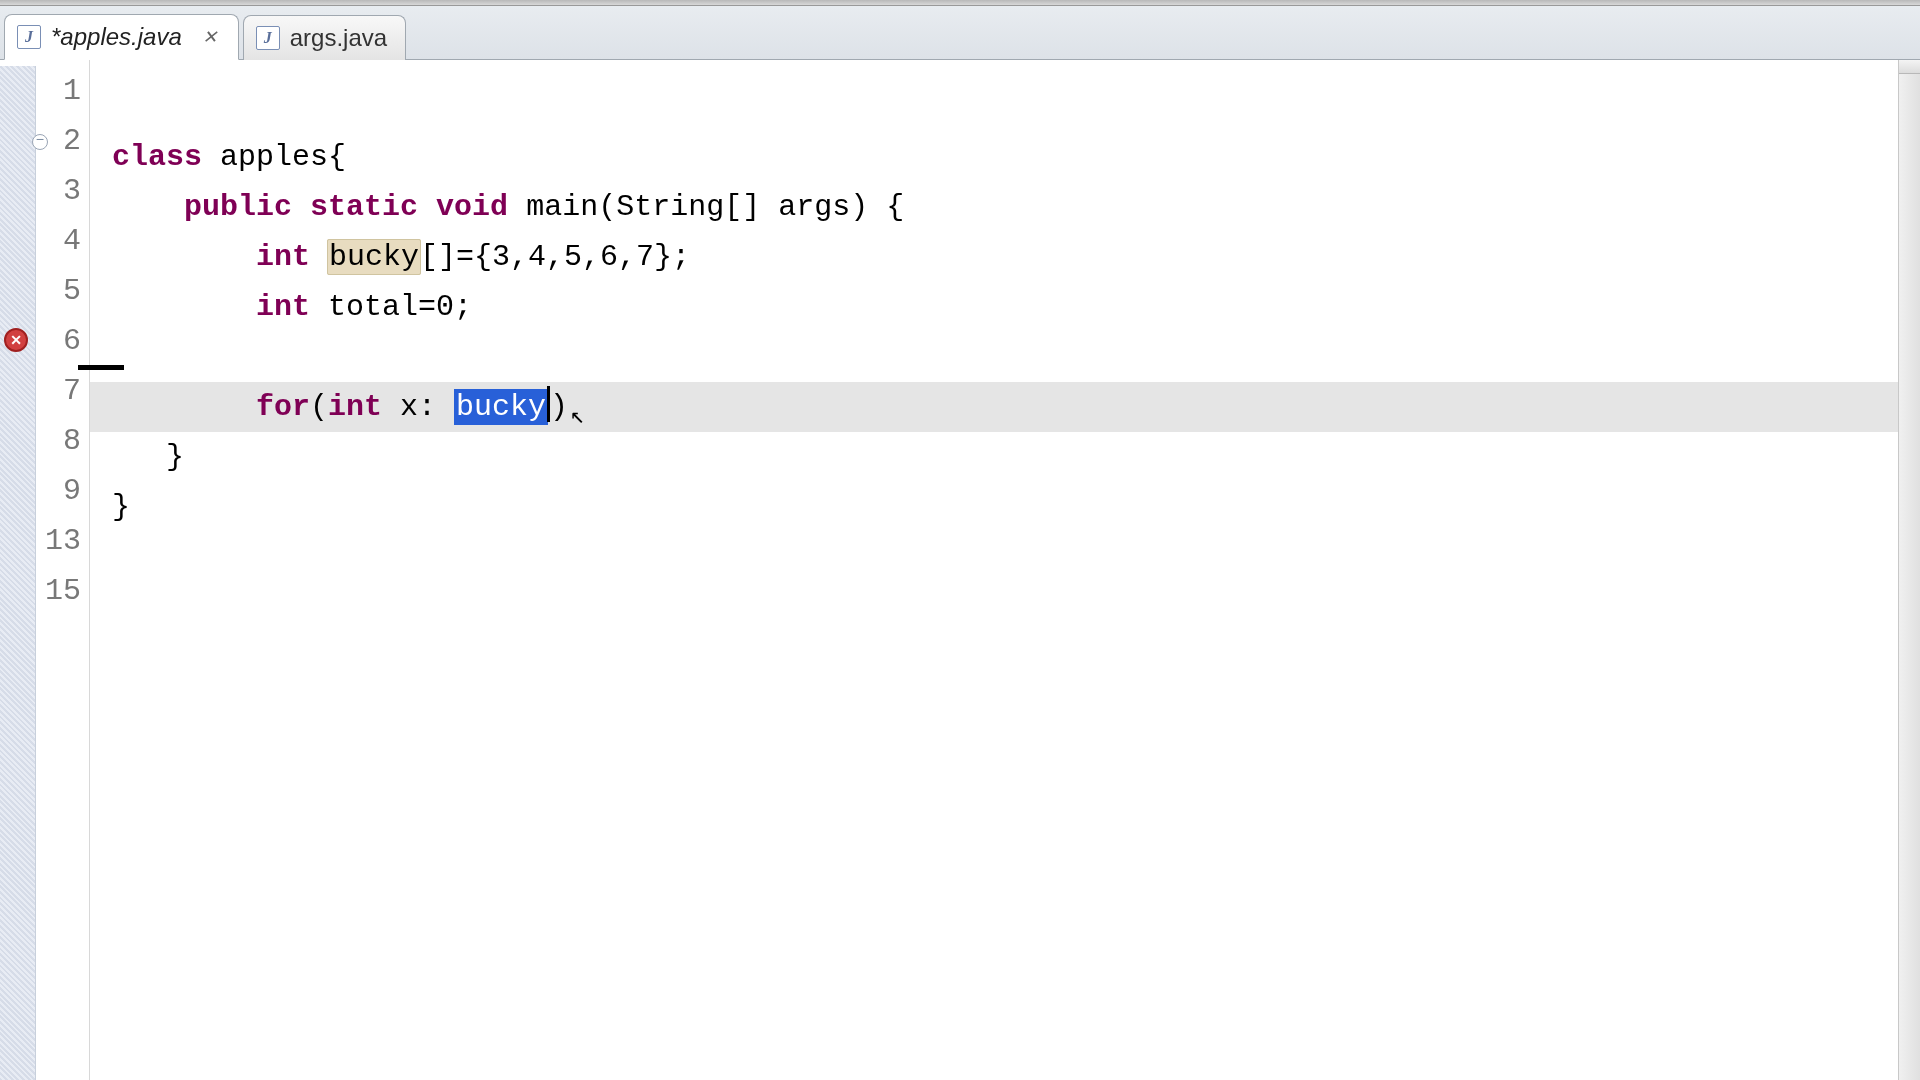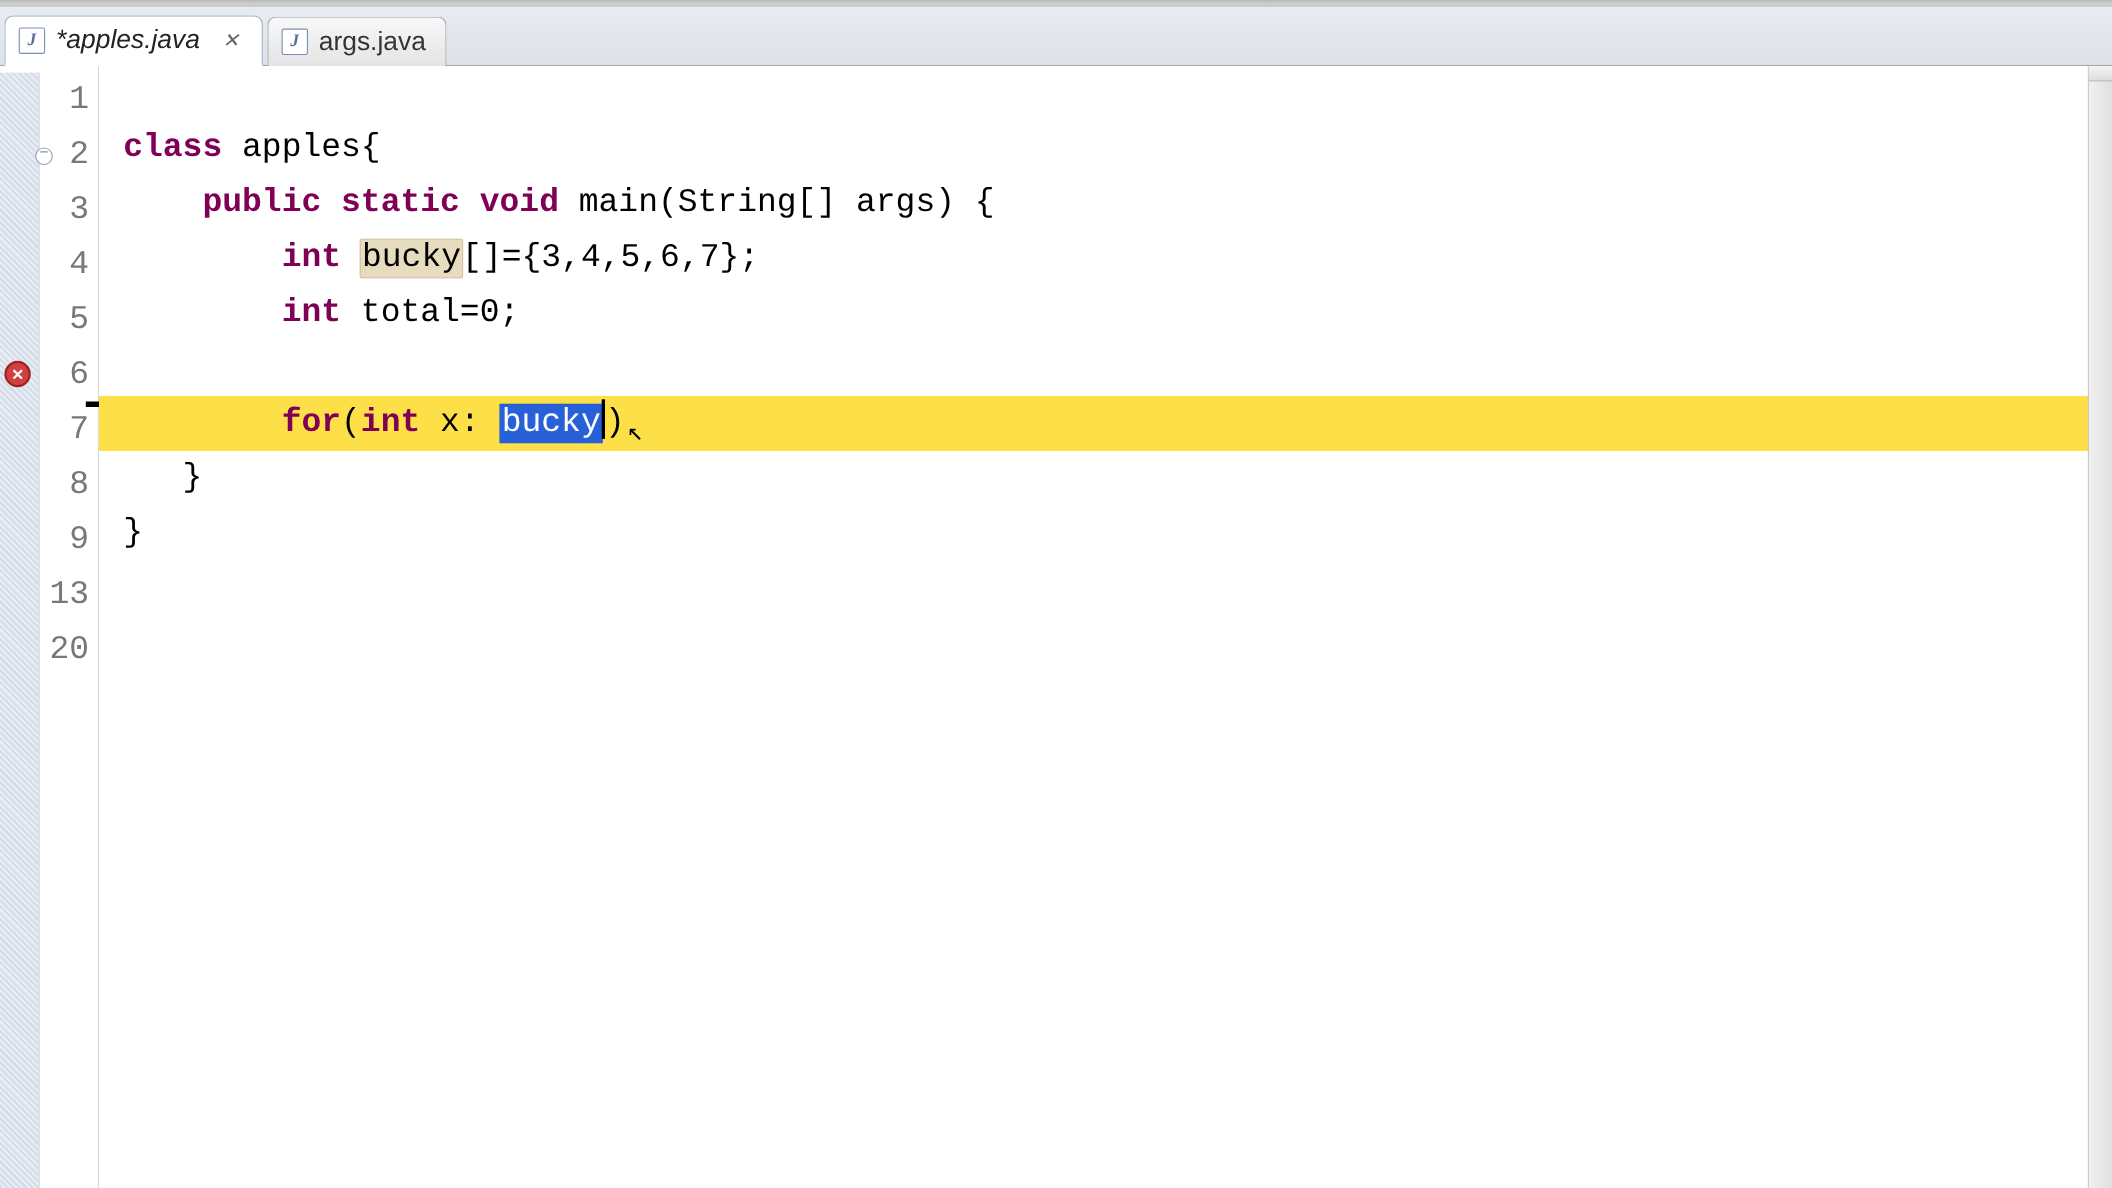--- a/index.html
+++ b/index.html
@@ -159,32 +159,32 @@
       bottom: -4px;
       width: 46px;
       height: 5px;
       background: #000;
     }
     .code-area {
       flex: 1;
       font-family: "Consolas", "Courier New", monospace;
       font-size: 30px;
       line-height: 50px;
-      padding-top: 0;
+      padding-top: 22px;
       padding-left: 22px;
       white-space: pre;
       color: #000;
       position: relative;
     }
     .code-line {
       height: 50px;
       display: block;
     }
     .current-line {
-      background: #fde047;
+      background: #e5e5e5;
       margin-left: -22px;
       padding-left: 22px;
       margin-right: 0;
     }
     .kw { color: #7f0055; font-weight: bold; }
     .occurrence {
       background: #e8dcc0;
       border: 1px solid #d0c4a0;
       border-radius: 2px;
       padding: 0 1px;
@@ -252,21 +252,21 @@
       <div>1</div>
       <div>2<span class="fold-icon"></span></div>
       <div>3</div>
       <div>4</div>
       <div>5</div>
       <div style="position:relative;">6<span class="cursor-marker"></span></div>
       <div>7</div>
       <div>8</div>
       <div>9</div>
       <div>13</div>
-      <div>20</div>
+      <div>15</div>
     </div>
   </div>
 
   <div class="code-area">
 <span class="code-line"><span class="kw">class</span><span> apples{</span></span><span class="code-line">    <span class="kw">public</span> <span class="kw">static</span> <span class="kw">void</span><span> main(String[] args) {</span></span><span class="code-line">        <span class="kw">int</span><span> </span><span class="occurrence">bucky</span><span>[]={3,4,5,6,7};</span></span><span class="code-line">        <span class="kw">int</span><span> total=0;</span></span><span class="code-line">        </span><span class="code-line current-line">        <span class="kw">for</span><span>(</span><span class="kw">int</span><span> x: </span><span class="selected">bucky</span><span class="text-cursor"></span><span>)</span><span class="mouse-pointer" style="position:relative; left:2px; top:8px;">↖</span></span><span class="code-line"><span>   }</span></span><span class="code-line"><span>}</span></span><span class="code-line"></span><span class="code-line"></span><span class="code-line"></span>
   </div>
 </div>
 
 <div class="right-scrollbar">
   <div class="scrollbar-top-btn"></div>

